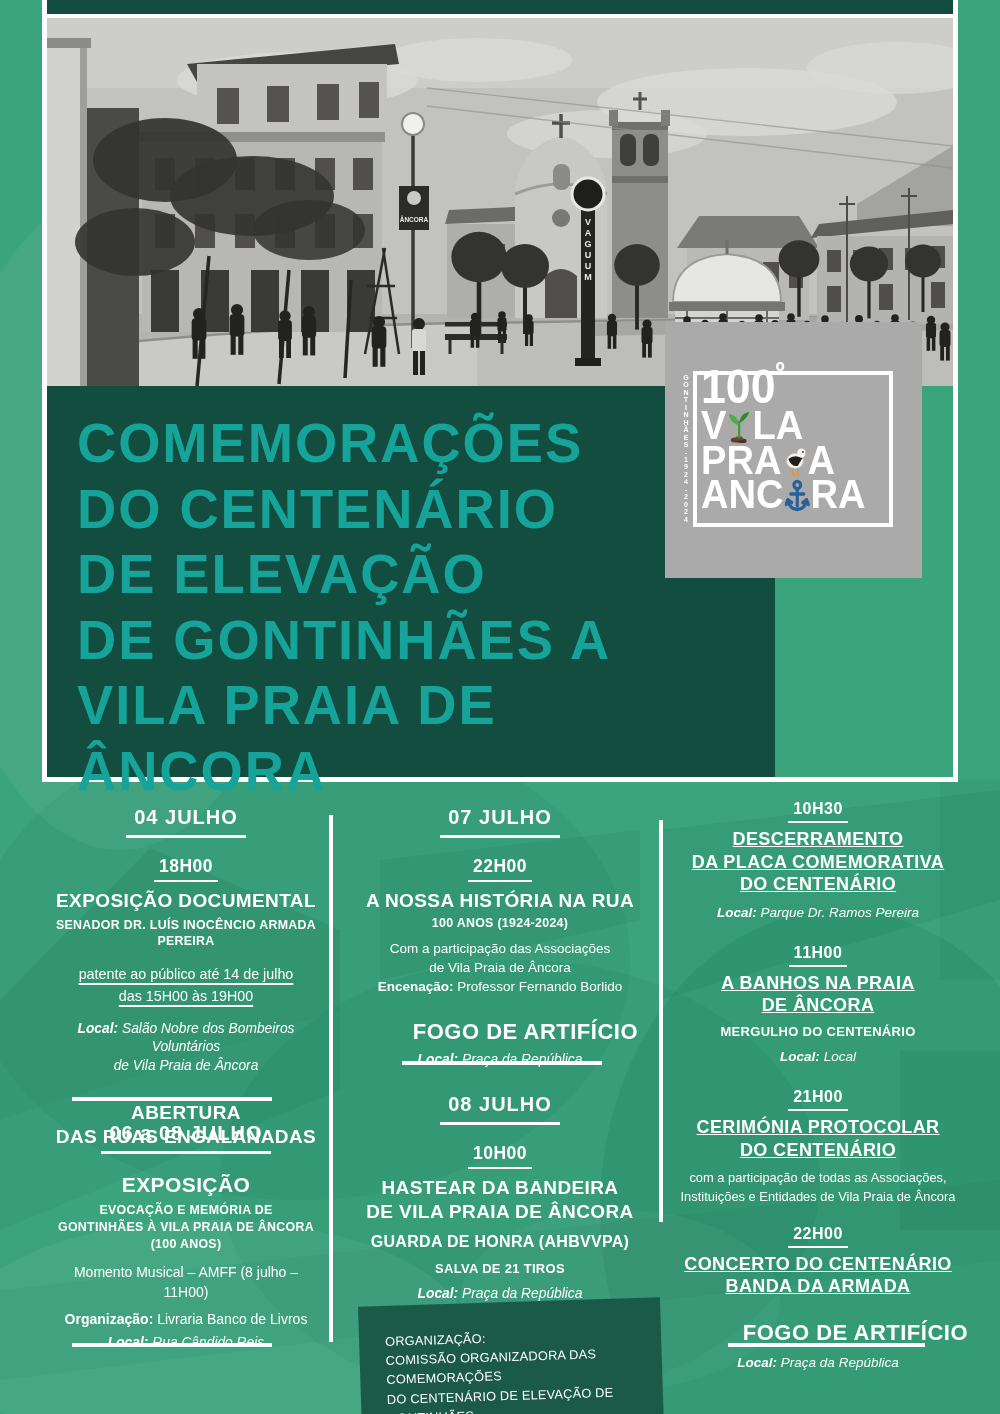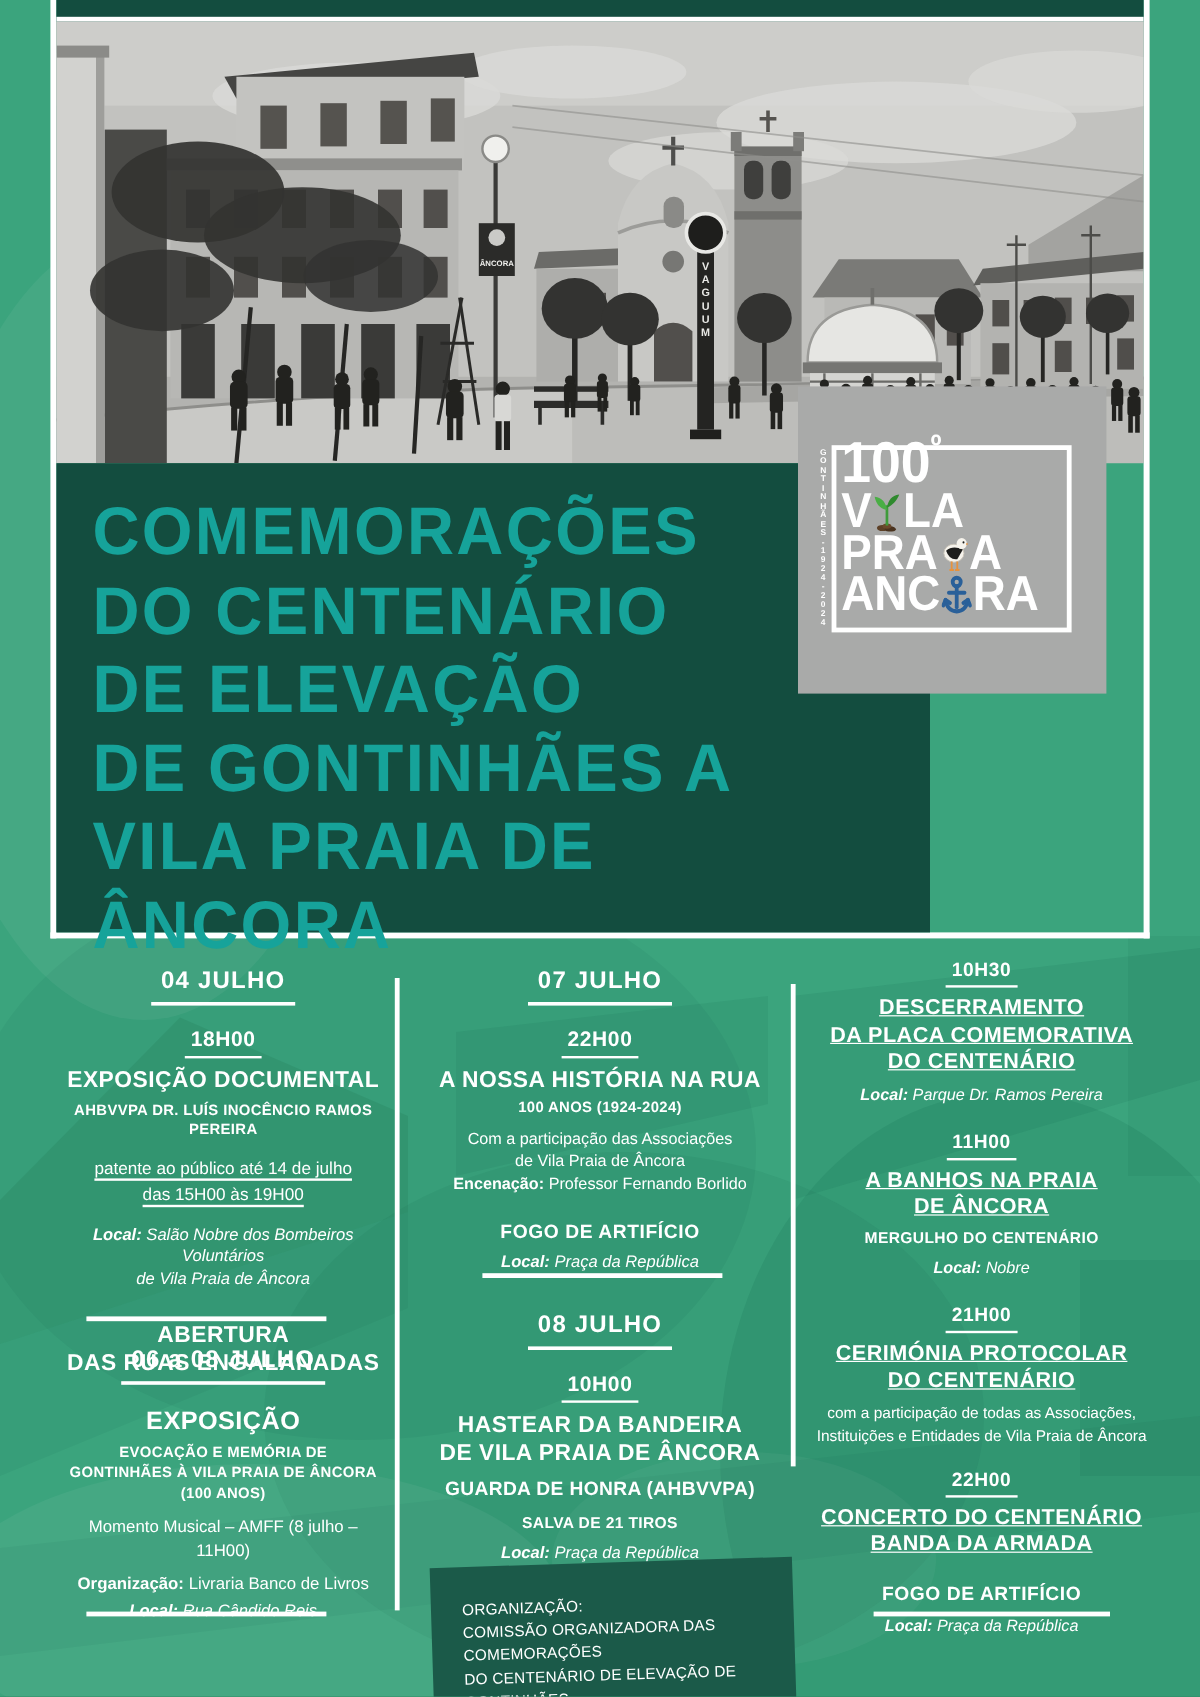--- a/index.html
+++ b/index.html
@@ -54,21 +54,21 @@
   .enote{margin-top:13px;font-size:14.3px;line-height:1.55;
     text-decoration:underline;text-underline-offset:4px;text-decoration-thickness:1.5px;}
   .eline{margin-top:11px;font-size:14px;line-height:1.4;}
   .elocal{margin-top:12px;font-size:13.8px;font-style:italic;line-height:1.35;}
   .loclab{font-weight:bold;}
   .extra{margin-top:26px;}
   .s2{position:absolute;left:0;right:0;}
   .col1 .s2{top:316px;}
   .col2 .s2{top:287px;}
   .big{font-size:21px;}
-  .fire{margin-top:22px;font-size:16px;font-weight:bold;letter-spacing:.5px;}
+  .fire{margin-top:22px;font-size:22px;font-weight:bold;letter-spacing:.5px;text-align:right;}
   .ev{margin-top:22px;}
   .ev:first-child{margin-top:0;}
   .col3 .time-in{font-size:16px;}
   .col3 .etitle{font-size:18px;margin-top:5px;text-decoration:underline;}
   .col3 .esub{font-size:13px;}
   .col3 .elocal{margin-top:8px;font-size:13.5px;}
   .col3 .enote2{margin-top:8px;font-size:12.9px;line-height:1.45;}
   
   .vline{position:absolute;background:#ffffff;width:3.5px;z-index:2;}
   .vline1{left:329px;top:815px;height:527px;}
@@ -428,21 +428,21 @@
     </div>
   </div>
 
   <div class="schedule">
 
     <div class="col col1">
       <div class="sec">
         <div><span class="day-in">04 JULHO</span></div>
         <div class="time"><span class="time-in">18H00</span></div>
         <div class="etitle">EXPOSIÇÃO DOCUMENTAL</div>
-        <div class="esub">AHBVVPA DR. LUÍS INOCÊNCIO RAMOS PEREIRA</div>
+        <div class="esub">SENADOR DR. LUÍS INOCÊNCIO ARMADA PEREIRA</div>
         <div class="enote ml">patente ao público até 14 de julho
 das 15H00 às 19H00</div>
         <div class="elocal">
           <span class="loclab">Local:</span>
           <span class="ml">Salão Nobre dos Bombeiros Voluntários
 de Vila Praia de Âncora</span>
         </div>
         <div class="etitle extra ml">ABERTURA
 DAS RUAS ENGALANADAS</div>
       </div>
@@ -507,21 +507,21 @@
           <span>Parque Dr. Ramos Pereira</span>
         </div>
       </div>
       <div class="ev">
         <div><span class="time-in">11H00</span></div>
         <div class="etitle ml">A BANHOS NA PRAIA
 DE ÂNCORA</div>
         <div class="esub" style="margin-top:6px;">MERGULHO DO CENTENÁRIO</div>
         <div class="elocal">
           <span class="loclab">Local:</span>
-          <span>Nobre</span>
+          <span>Local</span>
         </div>
       </div>
       <div class="ev">
         <div><span class="time-in">21H00</span></div>
         <div class="etitle ml">CERIMÓNIA PROTOCOLAR
 DO CENTENÁRIO</div>
         <div class="enote2 ml">com a participação de todas as Associações,
 Instituições e Entidades de Vila Praia de Âncora</div>
       </div>
       <div class="ev" style="margin-top:18px;">

